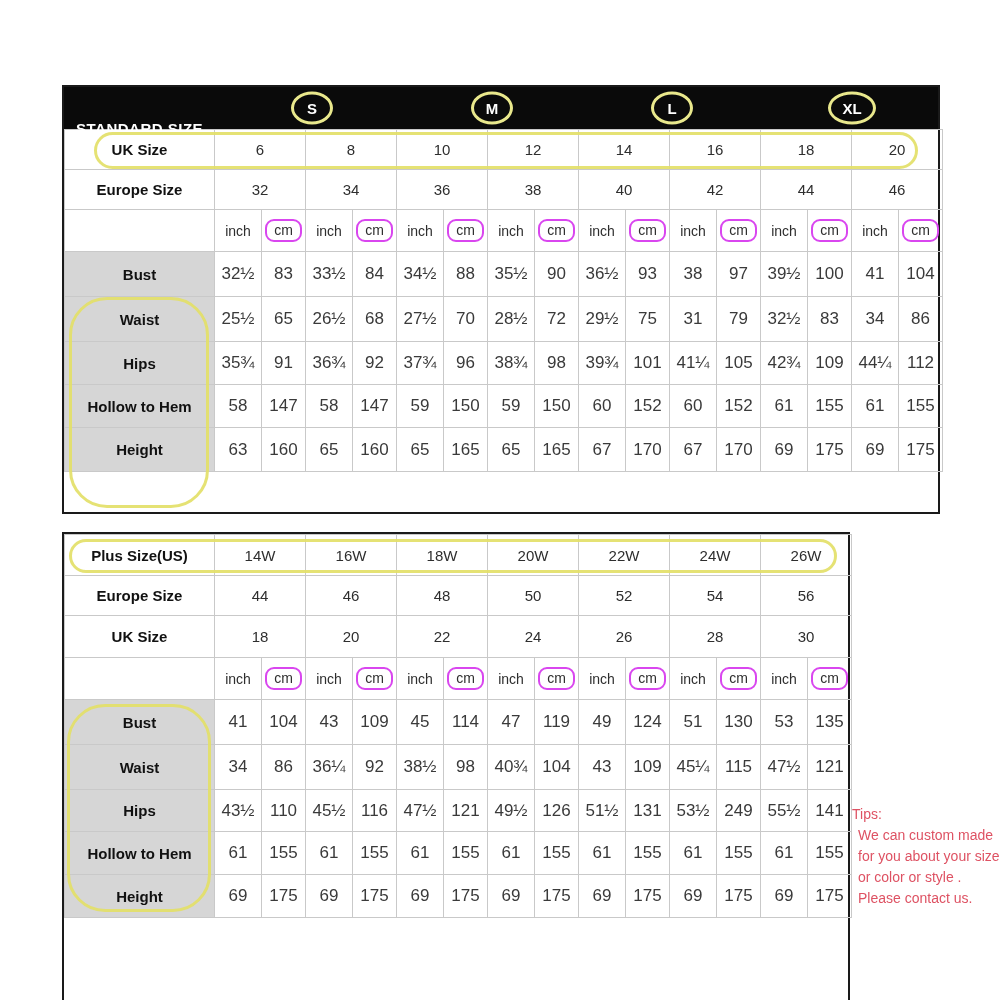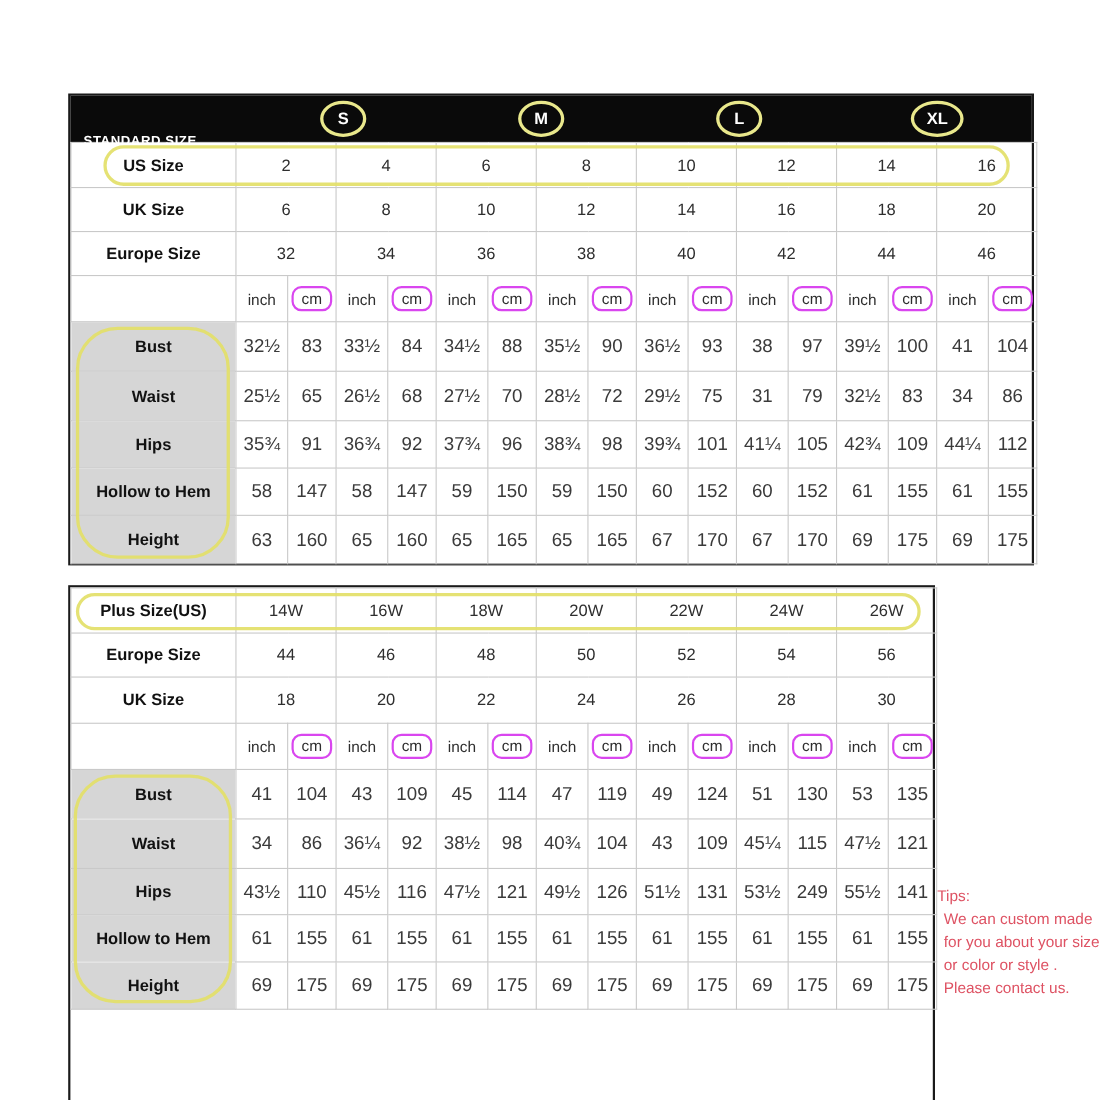--- a/index.html
+++ b/index.html
@@ -2,21 +2,21 @@
 <html><head>
 <meta charset="utf-8">
 <style>
   html,body{margin:0;padding:0;background:#fff;}
   .canvas{position:relative;width:1000px;height:1000px;background:#ffffff;
           font-family:"Liberation Sans",sans-serif;overflow:hidden;}
   .tbl{position:absolute;border:2px solid #1a1a1a;box-sizing:border-box;background:#fff;}
   .t1{left:62px;top:85px;width:878px;height:429px;}
   .t2{left:62px;top:532px;width:788px;height:496px;}
   .hdrbar{position:relative;height:42px;background:#0a0a0a;display:flex;align-items:center;}
-  .hdrtitle{color:#ffffff;font-weight:bold;font-size:12px;letter-spacing:.5px;padding-left:12px;margin-top:40px;}
+  .hdrtitle{color:#ffffff;font-weight:bold;font-size:15px;letter-spacing:.5px;padding-left:12px;margin-top:40px;}
   .badge{position:absolute;top:50%;transform:translate(-50%,-50%);width:42px;height:33px;
          border:3px solid #e9e88c;border-radius:50%;color:#fff;font-weight:bold;font-size:15px;
          display:flex;align-items:center;justify-content:center;box-sizing:border-box;}
   .b-s{left:248px}.b-m{left:428px}.b-l{left:608px}.b-xl{left:788px;width:48px;}
   table{border-collapse:collapse;table-layout:fixed;width:100%;}
   td{border:1px solid #c9c9c9;text-align:center;vertical-align:middle;
      overflow:hidden;white-space:nowrap;padding:0;}
   td.lbl{font-weight:bold;font-size:15px;color:#111;}
   td.gray{background:#d6d6d6;}
   td.num{font-size:15px;color:#2e2e2e;}
@@ -58,31 +58,20 @@
           <col style="width: 47px;">
           <col style="width: 44px;">
           <col style="width: 47px;">
           <col style="width: 44px;">
           <col style="width: 47px;">
           <col style="width: 44px;">
           <col style="width: 47px;">
           <col style="width: 44px;">
         </colgroup>
       <tbody id="t1body">
-          <tr style="height: 41px;">
-            <td class="lbl">US Size</td>
-            <td class="num" colspan="2">2</td>
-            <td class="num" colspan="2">4</td>
-            <td class="num" colspan="2">6</td>
-            <td class="num" colspan="2">8</td>
-            <td class="num" colspan="2">10</td>
-            <td class="num" colspan="2">12</td>
-            <td class="num" colspan="2">14</td>
-            <td class="num" colspan="2">16</td>
-          </tr>
           <tr style="height: 40px;">
             <td class="lbl">UK Size</td>
             <td class="num" colspan="2">6</td>
             <td class="num" colspan="2">8</td>
             <td class="num" colspan="2">10</td>
             <td class="num" colspan="2">12</td>
             <td class="num" colspan="2">14</td>
             <td class="num" colspan="2">16</td>
             <td class="num" colspan="2">18</td>
             <td class="num" colspan="2">20</td>

